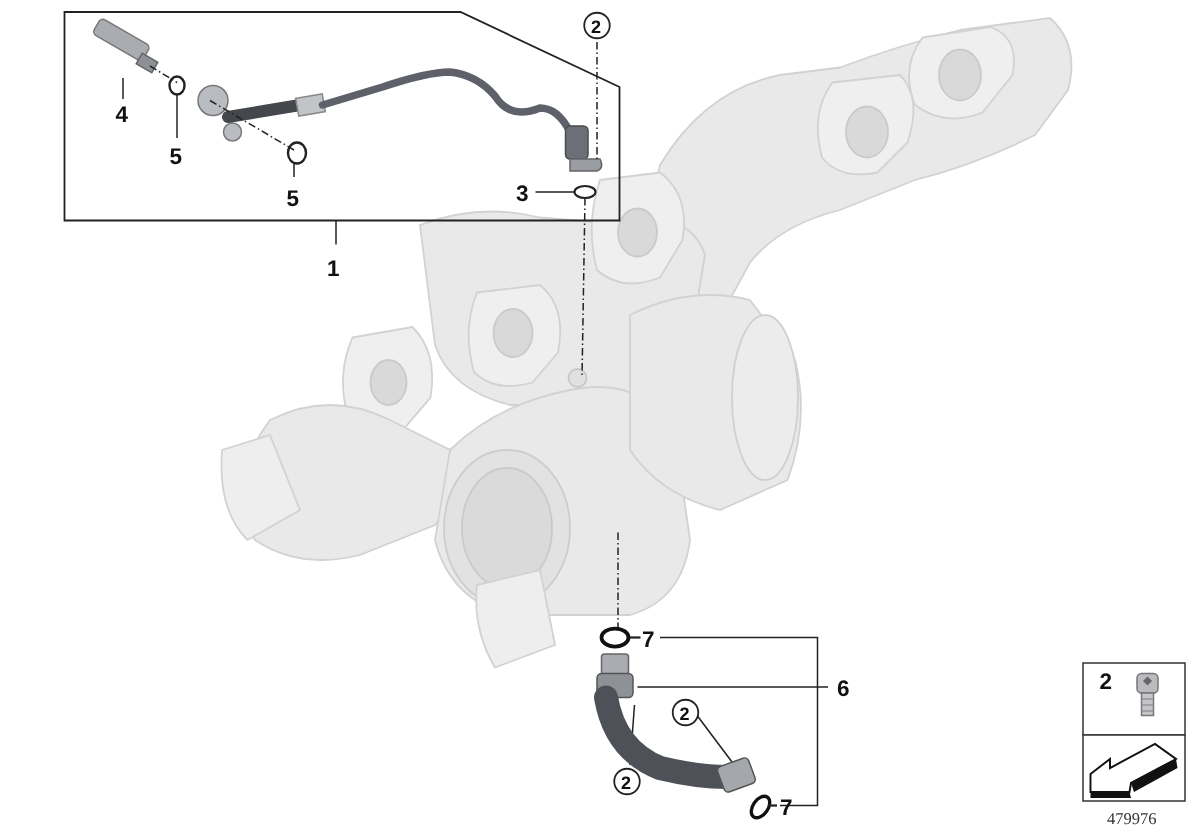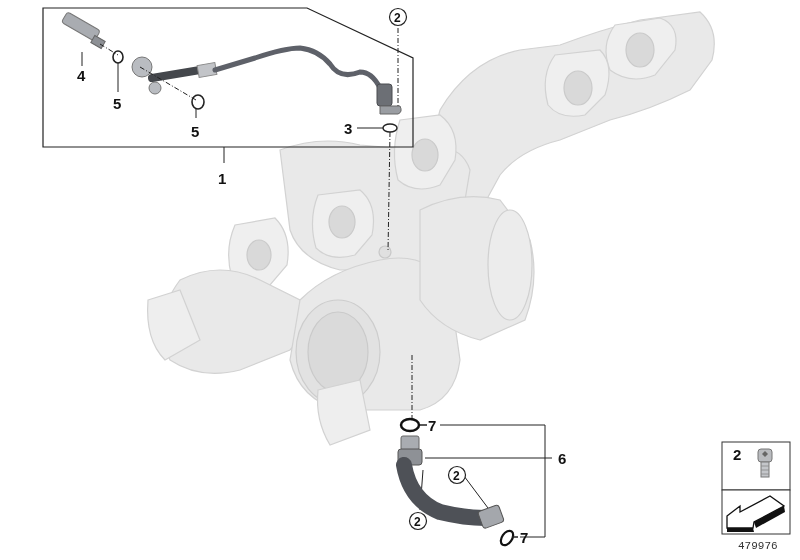--- a/index.html
+++ b/index.html
@@ -1,20 +1,20 @@
 <!DOCTYPE html>
 <html><head>
 <meta charset="utf-8">
 <style>
   html, body { margin:0; padding:0; background:#ffffff; }
   body { width:800px; height:560px; position:relative; overflow:hidden; font-family:"Liberation Sans", sans-serif; }
   #diagram { position:absolute; left:0; top:0; width:800px; height:560px; }
   .callout { font-family:"Liberation Sans", sans-serif; font-weight:bold; font-size:15px; fill:#111; }
   .callout-small { font-family:"Liberation Sans", sans-serif; font-weight:bold; font-size:12px; fill:#111; }
-  .diagram-id { position:absolute; left:738px; top:540px; font-size:11px; color:#333; font-family:Liberation Mono, monospace; }
+  .diagram-id { position:absolute; left:738px; top:540px; font-size:11px; color:#333; font-family:Liberation Serif, serif; }
   .legend-num { position:absolute; left:733px; top:446px; font-size:15px; font-weight:bold; color:#111; font-family:"Liberation Sans", sans-serif; }
 </style>
 </head>
 <body>
 
 <svg id="diagram" viewBox="0 0 800 560" xmlns="http://www.w3.org/2000/svg">
 
   <g fill="#e9e9e9" stroke="#d2d2d2" stroke-width="1.2">
 
     <path d="M440 110 Q470 60 520 50 L560 45 Q600 30 640 20 L700 12 Q720 30 712 60 L690 90 Q650 110 610 120 L560 140 Q520 150 500 175 L470 230 Q440 250 410 230 Z"></path>

